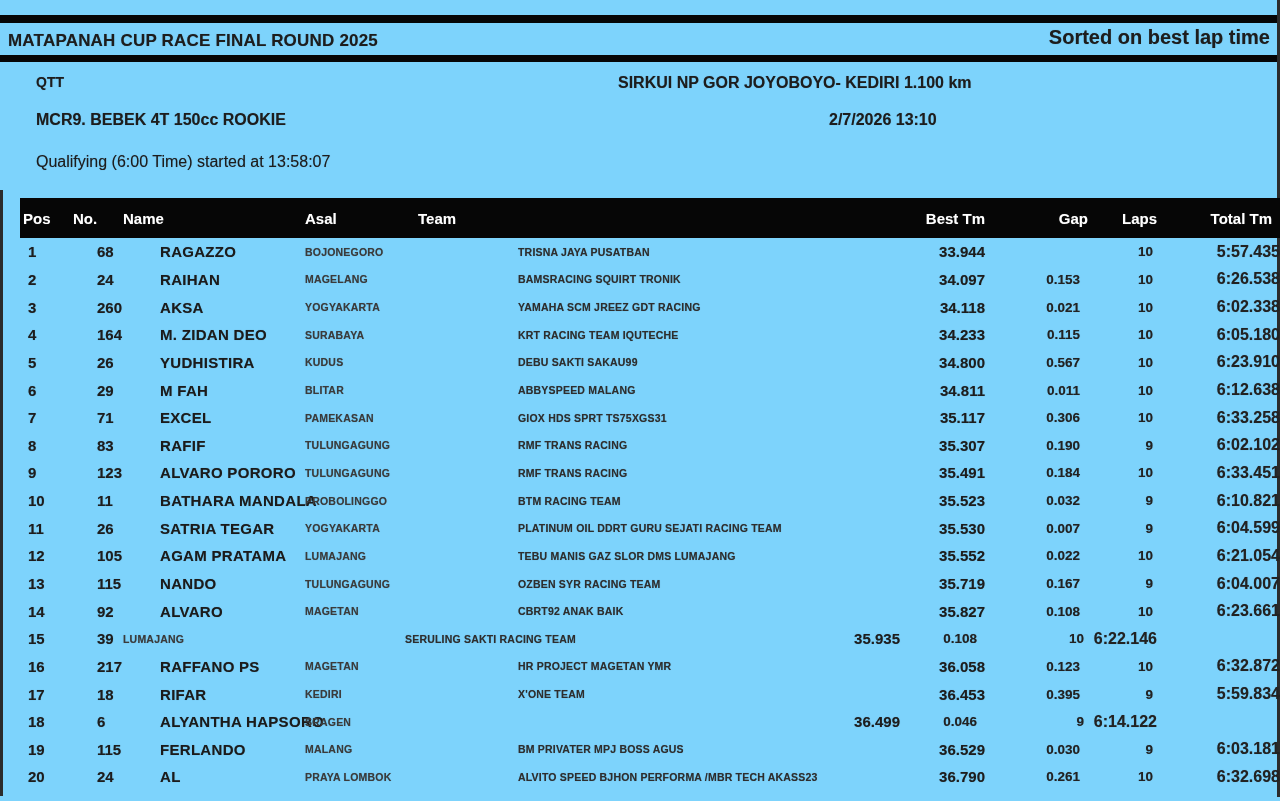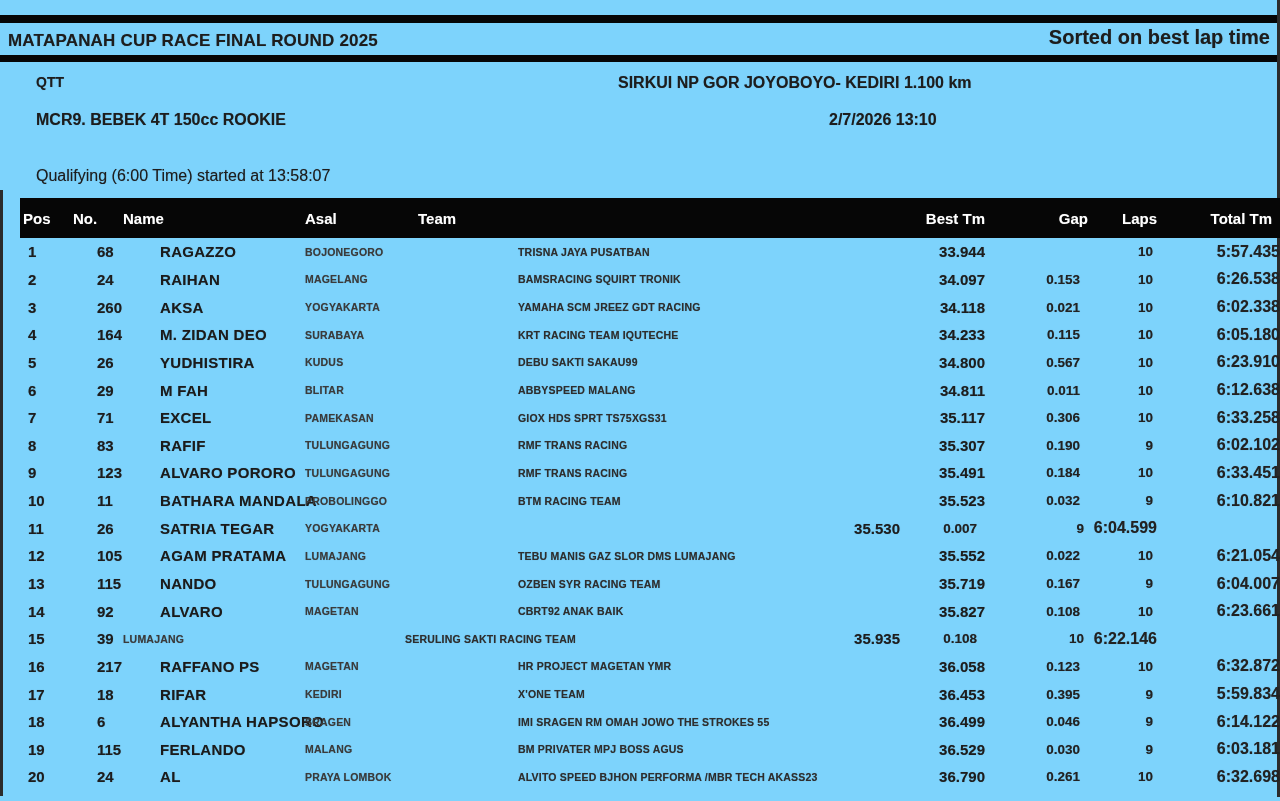--- a/index.html
+++ b/index.html
@@ -22,21 +22,21 @@
   .top-rule { position: absolute; left: 0; top: 15px; width: 1277px; height: 8px; background: #060606; }
   .mid-rule { position: absolute; left: 0; top: 55px; width: 1277px; height: 7px; background: #060606; }
 
   
   .title { position: absolute; left: 8px; top: 31px; font-size: 17px; font-weight: 600; letter-spacing: 0.2px; }
   .sort-note { position: absolute; right: 10px; top: 26px; font-size: 20px; font-weight: 600; }
   .session-code { position: absolute; left: 36px; top: 74px; font-size: 14px; font-weight: 700; }
   .circuit { position: absolute; left: 618px; top: 74px; font-size: 16px; font-weight: 700; }
   .klass { position: absolute; left: 36px; top: 111px; font-size: 16px; font-weight: 600; }
   .dt { position: absolute; left: 829px; top: 111px; font-size: 16px; font-weight: 600; }
-  .session-desc { position: absolute; left: 36px; top: 167px; font-size: 16px; font-weight: 500; }
+  .session-desc { position: absolute; left: 36px; top: 153px; font-size: 16px; font-weight: 500; }
 
   
   .rtable { position: absolute; left: 20px; top: 198px; width: 1260px; }
   .thead {
     display: grid;
     grid-template-columns: 53px 50px 182px 113px 482px 85px 103px 69px 123px;
     height: 40px;
     background: #060606;
     color: #ffffff;
     font-size: 15px;
@@ -212,20 +212,21 @@
           <div class="cell dark-text c-best">35.523</div>
           <div class="cell dark-text c-gap">0.032</div>
           <div class="cell dark-text c-laps">9</div>
           <div class="cell dark-text c-total">6:10.821</div>
         </div>
         <div class="trow">
           <div class="cell dark-text c-pos">11</div>
           <div class="cell dark-text c-no">26</div>
           <div class="cell dark-text c-name">SATRIA TEGAR</div>
           <div class="cell dark-text c-asal">YOGYAKARTA</div>
+          <div class="cell dark-text c-team">PLATINUM OIL DDRT GURU SEJATI RACING TEAM</div>
           <div class="cell dark-text c-best">35.530</div>
           <div class="cell dark-text c-gap">0.007</div>
           <div class="cell dark-text c-laps">9</div>
           <div class="cell dark-text c-total">6:04.599</div>
         </div>
         <div class="trow">
           <div class="cell dark-text c-pos">12</div>
           <div class="cell dark-text c-no">105</div>
           <div class="cell dark-text c-name">AGAM PRATAMA</div>
           <div class="cell dark-text c-asal">LUMAJANG</div>
@@ -287,21 +288,20 @@
           <div class="cell dark-text c-best">36.453</div>
           <div class="cell dark-text c-gap">0.395</div>
           <div class="cell dark-text c-laps">9</div>
           <div class="cell dark-text c-total">5:59.834</div>
         </div>
         <div class="trow">
           <div class="cell dark-text c-pos">18</div>
           <div class="cell dark-text c-no">6</div>
           <div class="cell dark-text c-name">ALYANTHA HAPSORO</div>
           <div class="cell dark-text c-asal">SRAGEN</div>
-          <div class="cell dark-text c-team">IMI SRAGEN RM OMAH JOWO THE STROKES 55</div>
           <div class="cell dark-text c-best">36.499</div>
           <div class="cell dark-text c-gap">0.046</div>
           <div class="cell dark-text c-laps">9</div>
           <div class="cell dark-text c-total">6:14.122</div>
         </div>
         <div class="trow">
           <div class="cell dark-text c-pos">19</div>
           <div class="cell dark-text c-no">115</div>
           <div class="cell dark-text c-name">FERLANDO</div>
           <div class="cell dark-text c-asal">MALANG</div>

